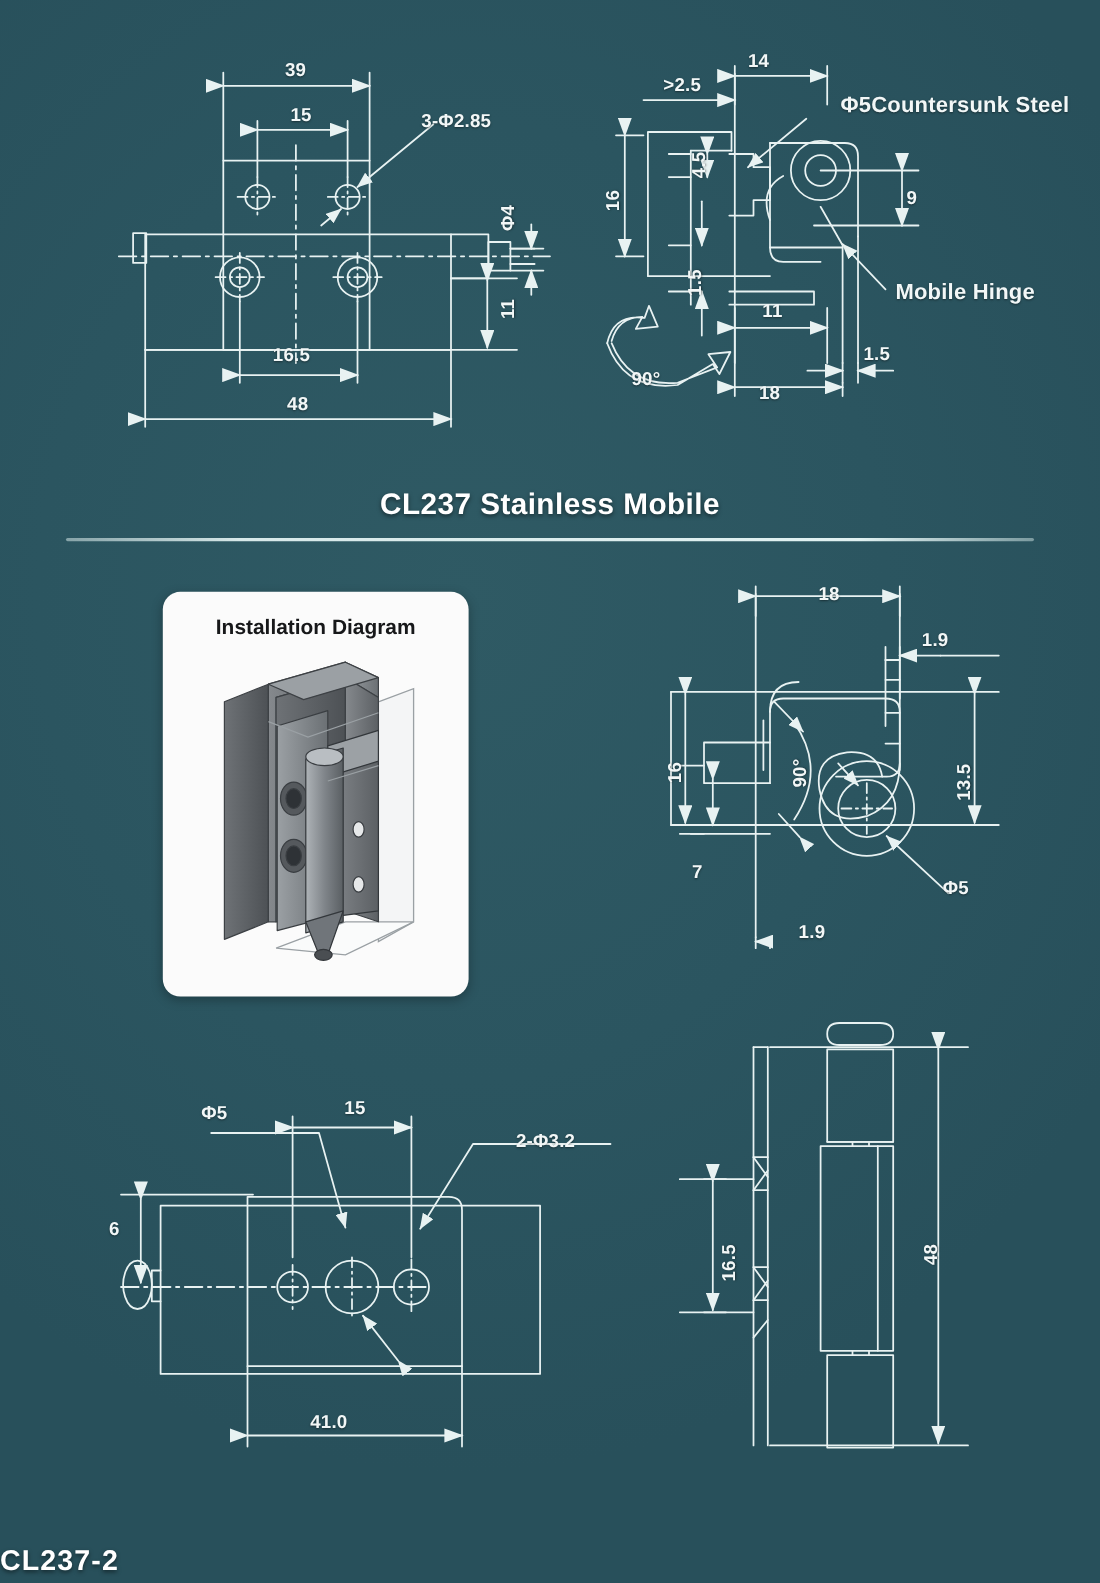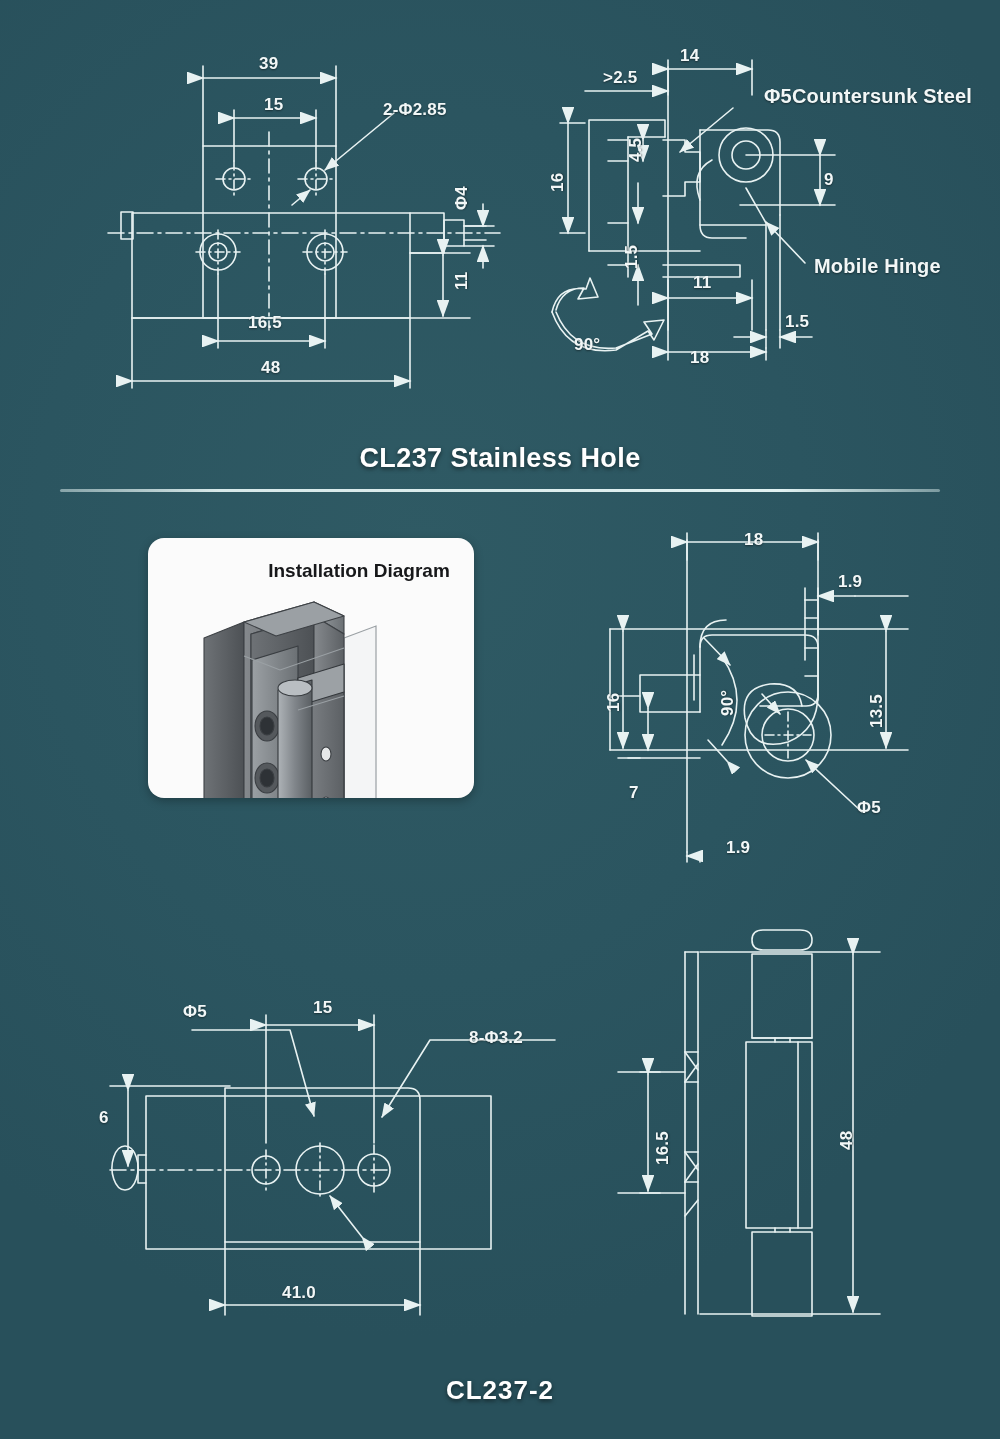--- a/index.html
+++ b/index.html
@@ -29,32 +29,32 @@
   .note{font-size:20px;font-weight:bold;}
   .rot90{transform:rotate(-90deg);transform-origin:left top;}
   .title-main{
     position:absolute;width:100%;text-align:center;
     color:#ffffff;font-size:27px;font-weight:bold;
     font-family:"Liberation Sans", sans-serif;
     text-shadow:0 2px 4px rgba(0,0,0,.5);
     letter-spacing:.4px;
   }
   .title-bot{
-    position:absolute;width:100%;text-align:center;
+    position:absolute;width:100%;
     color:#ffffff;font-size:26px;font-weight:bold;
     font-family:"Liberation Sans", sans-serif;
     text-shadow:0 2px 4px rgba(0,0,0,.5);
     letter-spacing:1px;
+    margin-top:28px;
   }
   #install-card{
-    position:absolute;left:148px;top:538px;width:278px;height:260px;
+    position:absolute;left:148px;top:538px;width:278px;height:368px;
     background:#fbfbfb;border-radius:16px;
     box-shadow:0 3px 10px rgba(0,0,0,.28);
     overflow:hidden;
-    padding-left:48px;
   }
   #install-card .cap{
     position:absolute;top:22px;width:100%;text-align:center;
     color:#17181a;font-size:19px;font-weight:bold;
     font-family:"Liberation Sans", sans-serif;
   }
   .sep{
     position:absolute;left:60px;top:489px;width:880px;height:3px;
     background:linear-gradient(90deg,rgba(210,228,228,.55) 0%,rgba(224,240,240,.95) 18%,rgba(228,244,244,.98) 82%,rgba(205,226,226,.5) 100%);
     border-radius:2px;
@@ -304,40 +304,40 @@
 
       <path d="M618,1072 L660,1072 M618,1193 L660,1193"></path>
       <path d="M648,1074 L648,1191" marker-start="url(#ah)" marker-end="url(#ah)"></path>
 
       <path d="M853,954 L853,1312" marker-start="url(#ah)" marker-end="url(#ah)"></path>
     </g>
   </svg>
 
   <div class="lbl dim" style="left:259px;top:54px;">39</div>
   <div class="lbl dim" style="left:264px;top:95px;">15</div>
-  <div class="lbl dim" style="left:383px;top:100px;">2-Φ2.85</div>
+  <div class="lbl dim" style="left:383px;top:100px;">3-Φ2.85</div>
   <div class="lbl dim rot90" style="left:452px;top:210px;">Φ4</div>
   <div class="lbl dim rot90" style="left:452px;top:290px;">11</div>
   <div class="lbl dim" style="left:248px;top:313px;">16.5</div>
   <div class="lbl dim" style="left:261px;top:358px;">48</div>
 
   <div class="lbl dim" style="left:680px;top:46px;">14</div>
   <div class="lbl dim" style="left:603px;top:68px;text-align:right;">&gt;2.5</div>
   <div class="lbl note" style="left:764px;top:85px;">Φ5Countersunk Steel</div>
   <div class="lbl dim rot90" style="left:548px;top:192px;">16</div>
   <div class="lbl dim rot90" style="left:626px;top:162px;">4.5</div>
   <div class="lbl dim" style="left:824px;top:170px;">9</div>
   <div class="lbl dim rot90" style="left:622px;top:269px;">1.5</div>
   <div class="lbl note" style="left:814px;top:255px;">Mobile Hinge</div>
   <div class="lbl dim" style="left:693px;top:273px;">11</div>
   <div class="lbl dim" style="left:785px;top:312px;">1.5</div>
   <div class="lbl dim" style="left:690px;top:348px;">18</div>
   <div class="lbl dim" style="left:574px;top:335px;">90°</div>
 
-  <div class="title-main" style="top:443px;">CL237 Stainless Hole</div>
+  <div class="title-main" style="top:443px;">CL237 Stainless Mobile</div>
   <div class="sep"></div>
 
   <div id="install-card">
     <div class="cap">Installation Diagram</div>
     <svg viewBox="0 0 278 368" width="278" height="368" style="position:absolute;left:0;top:0;" xmlns="http://www.w3.org/2000/svg">
       <defs>
         <linearGradient id="gA" x1="0" y1="0" x2="1" y2="0">
           <stop offset="0" stop-color="#6e7276"></stop>
             <stop offset="1" stop-color="#4d5155"></stop>
         </linearGradient>
@@ -403,21 +403,21 @@
   <div class="lbl dim" style="left:838px;top:572px;">1.9</div>
   <div class="lbl dim rot90" style="left:604px;top:712px;">16</div>
   <div class="lbl dim rot90" style="left:867px;top:728px;">13.5</div>
   <div class="lbl dim" style="left:629px;top:783px;">7</div>
   <div class="lbl dim rot90" style="left:718px;top:716px;">90°</div>
   <div class="lbl dim" style="left:857px;top:798px;">Φ5</div>
   <div class="lbl dim" style="left:726px;top:838px;">1.9</div>
 
   <div class="lbl dim" style="left:183px;top:1002px;">Φ5</div>
   <div class="lbl dim" style="left:313px;top:998px;">15</div>
-  <div class="lbl dim" style="left:469px;top:1028px;">8-Φ3.2</div>
+  <div class="lbl dim" style="left:469px;top:1028px;">2-Φ3.2</div>
   <div class="lbl dim" style="left:99px;top:1108px;">6</div>
   <div class="lbl dim" style="left:282px;top:1283px;">41.0</div>
 
   <div class="lbl dim rot90" style="left:653px;top:1165px;">16.5</div>
   <div class="lbl dim rot90" style="left:837px;top:1150px;">48</div>
 
   <div class="title-bot" style="top:1375px;">CL237-2</div>
 
 </div>
 

